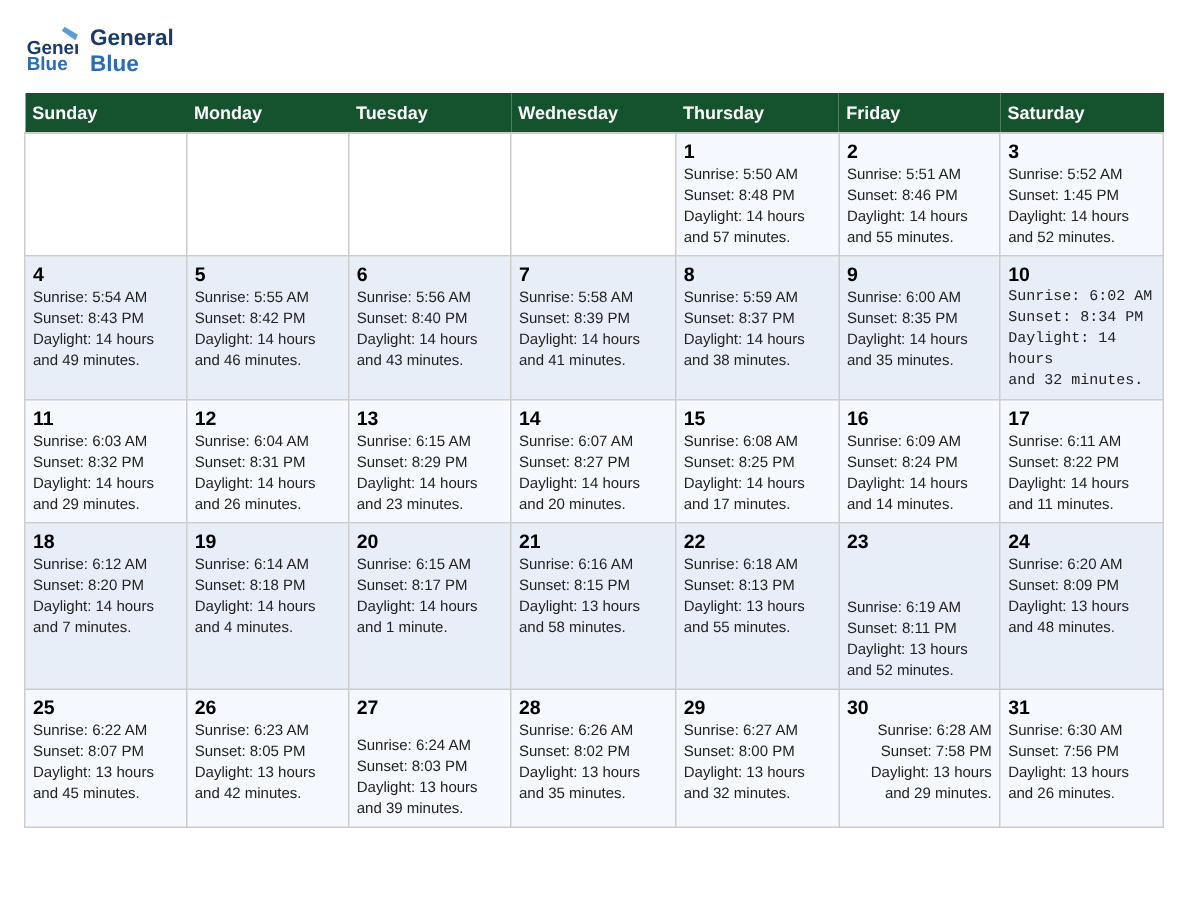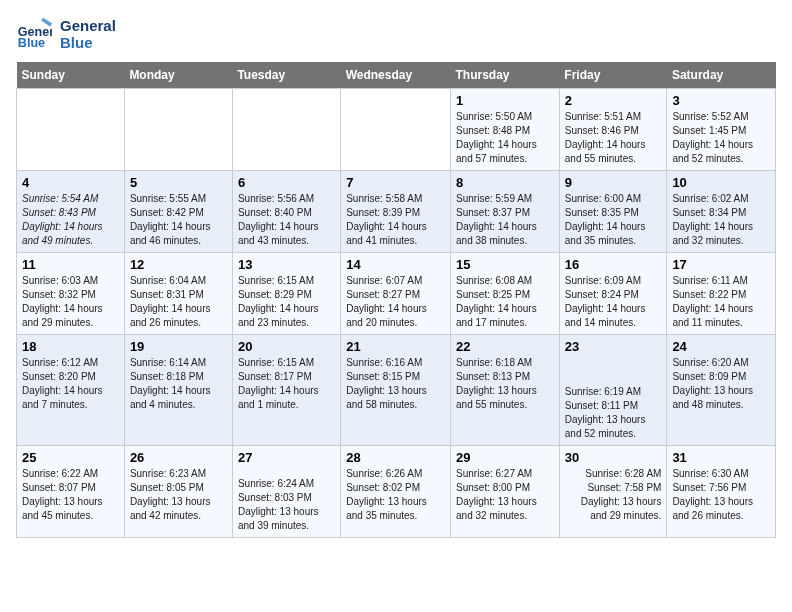--- a/index.html
+++ b/index.html
@@ -36,21 +36,21 @@
     .subtitle {
       font-size: 16px;
       color: #333;
     }
     table {
       width: 100%;
       border-collapse: collapse;
       font-size: 11px;
     }
     thead tr th {
-      background-color: #737373;
+      background-color: #14532d;
       color: #fff;
       text-align: left;
       padding: 6px 5px;
       font-size: 12px;
       font-weight: bold;
     }
     tbody tr td {
       border: 1px solid #ccc;
       padding: 4px 5px;
       vertical-align: top;
@@ -135,21 +135,21 @@
           <span class="day-num">3</span>
           <div class="day-info" style="white-space: pre-line;">Sunrise: 5:52 AM
 Sunset: 1:45 PM
 Daylight: 14 hours
 and 52 minutes.</div>
         </td>
       </tr>
       <tr>
         <td>
           <span class="day-num">4</span>
-          <div class="day-info" style="white-space: pre-line; font-style: italic;">Sunrise: 5:54 AM
+          <div class="day-info" style="white-space: pre-line;">Sunrise: 5:54 AM
 Sunset: 8:43 PM
 Daylight: 14 hours
 and 49 minutes.</div>
         </td>
         <td>
           <span class="day-num">5</span>
           <div class="day-info" style="white-space: pre-line;">Sunrise: 5:55 AM
 Sunset: 8:42 PM
 Daylight: 14 hours
 and 46 minutes.</div>
@@ -177,21 +177,21 @@
         </td>
         <td>
           <span class="day-num">9</span>
           <div class="day-info" style="white-space: pre-line;">Sunrise: 6:00 AM
 Sunset: 8:35 PM
 Daylight: 14 hours
 and 35 minutes.</div>
         </td>
         <td>
           <span class="day-num">10</span>
-          <div class="day-info" style="white-space: pre-line;">Sunrise: 6:02 AM
+          <div class="day-info" style="white-space: pre-line; font-family: Liberation Mono, monospace;">Sunrise: 6:02 AM
 Sunset: 8:34 PM
 Daylight: 14 hours
 and 32 minutes.</div>
         </td>
       </tr>
       <tr>
         <td>
           <span class="day-num">11</span>
           <div class="day-info" style="white-space: pre-line;">Sunrise: 6:03 AM
 Sunset: 8:32 PM

